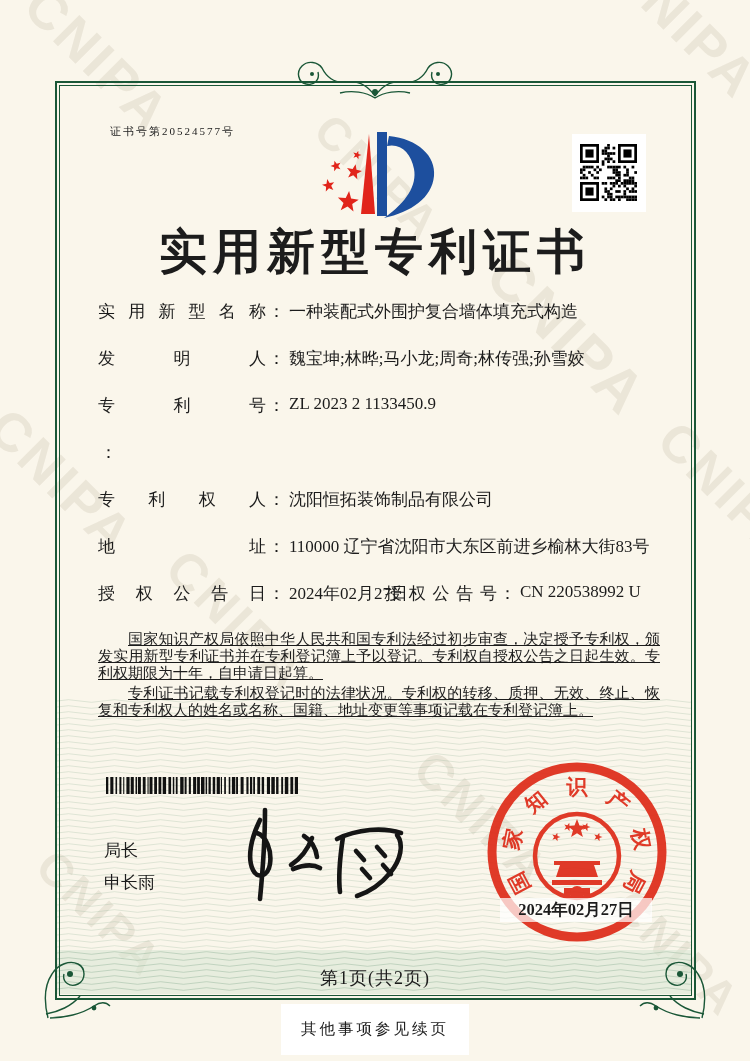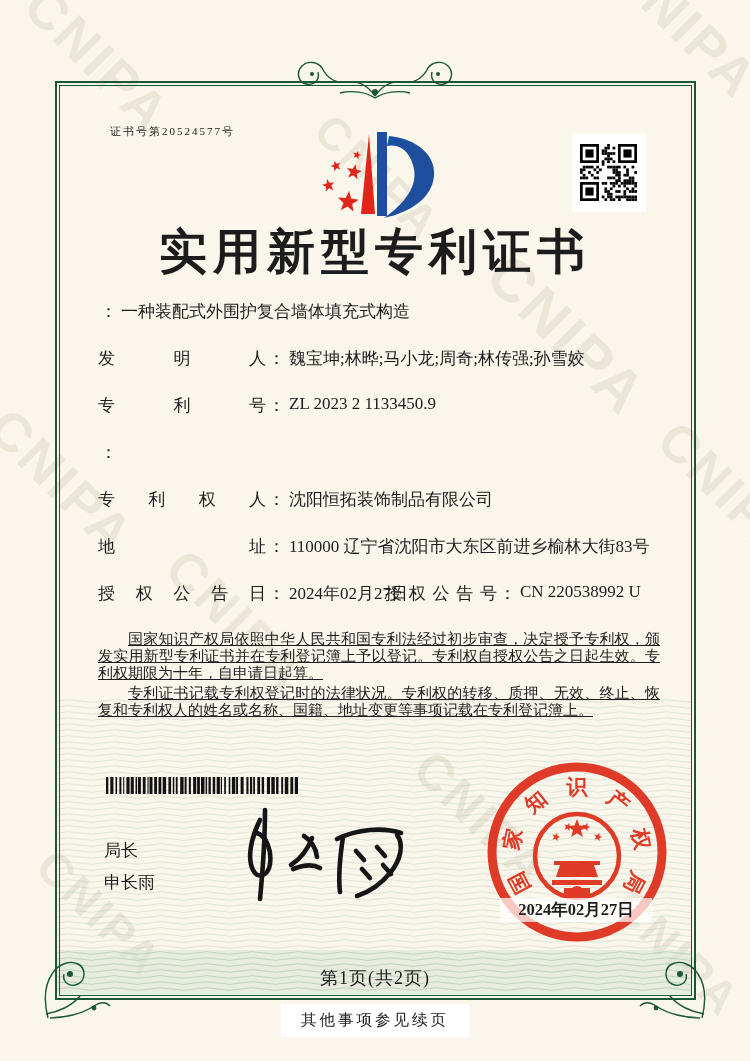--- a/index.html
+++ b/index.html
@@ -37,21 +37,21 @@
   #signerTitle{left:104px;top:839px;font-size:17px;font-family:"Liberation Sans","DejaVu Sans",sans-serif;font-weight:500;text-align:right;}
   #signerName{left:104px;top:871px;font-size:17px;font-family:"Liberation Sans","DejaVu Sans",sans-serif;font-weight:500;}
   #autograph{left:222px;top:806px;}
   
   #seal{left:482px;top:757px;}
   #sealDate{left:500px;top:898px;width:152px;text-align:center;font-size:16.5px;
             font-weight:bold;background:rgba(255,255,255,0.72);padding:1px 0;}
   
   #pageNum{left:0;right:0;top:966px;text-align:center;font-size:18px;letter-spacing:1px;}
   #contNote{left:50%;top:1004px;transform:translateX(-50%);background:#ffffff;
-            padding:6px 20px;font-size:15.5px;letter-spacing:3px;white-space:nowrap;}
+            padding:15px 20px;font-size:15.5px;letter-spacing:3px;white-space:nowrap;}
   svg{display:block;}
 </style>
 </head>
 <body>
 
 <div id="wmLayer">
     <div class="wm" style="left: 8px; top: 28px; font-size: 54px;">CNIPA</div>
     <div class="wm" style="left: 596px; top: -6px; font-size: 54px;">CNIPA</div>
     <div class="wm" style="left: 300px; top: 150px; font-size: 46px;">CNIPA</div>
     <div class="wm" style="left: 468px; top: 300px; font-size: 60px;">CNIPA</div>
@@ -292,20 +292,21 @@
         <rect x="48.85714285714286" y="54.28571428571429" width="2.7142857142857144" height="2.7142857142857144" fill="#000"></rect>
         <rect x="51.57142857142858" y="54.28571428571429" width="2.7142857142857144" height="2.7142857142857144" fill="#000"></rect>
         <rect x="54.28571428571429" y="54.28571428571429" width="2.7142857142857144" height="2.7142857142857144" fill="#000"></rect>
       </svg>
   </div>
 
   <div id="title" class="abs">实用新型专利证书</div>
 
   <div id="fields" class="abs">
     <div class="frow">
+      <span class="flabel">实用新型名称</span>
         <span class="fcolon">：</span>
         <span class="fvalue">一种装配式外围护复合墙体填充式构造</span>
     </div>
     <div class="frow">
       <span class="flabel">发明人</span>
         <span class="fcolon">：</span>
         <span class="fvalue">魏宝坤;林晔;马小龙;周奇;林传强;孙雪姣</span>
     </div>
     <div class="frow">
       <span class="flabel">专利号</span>

